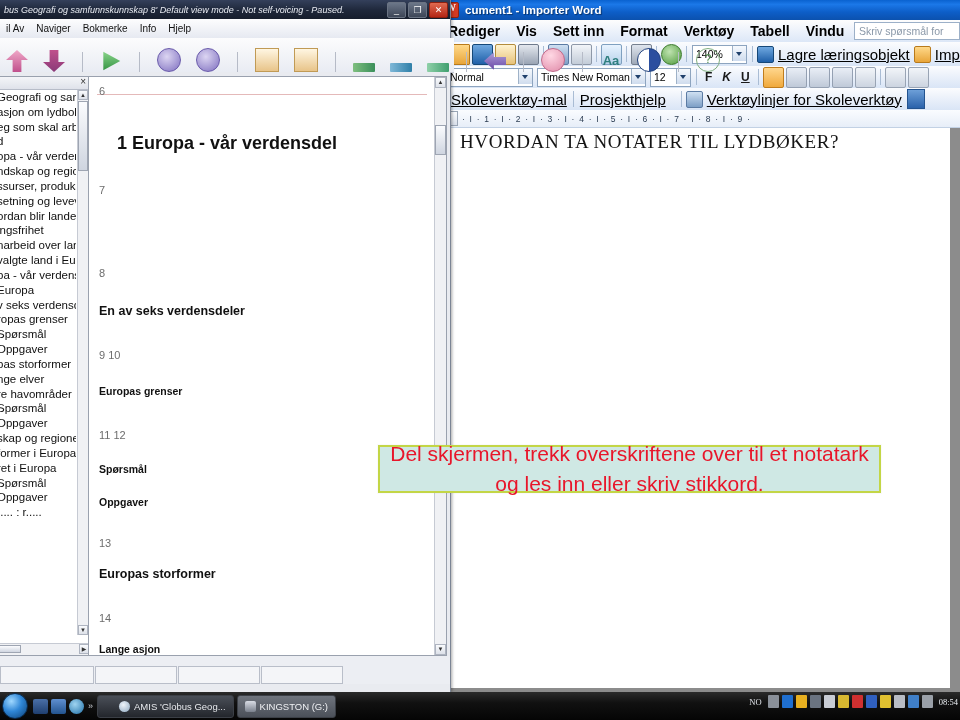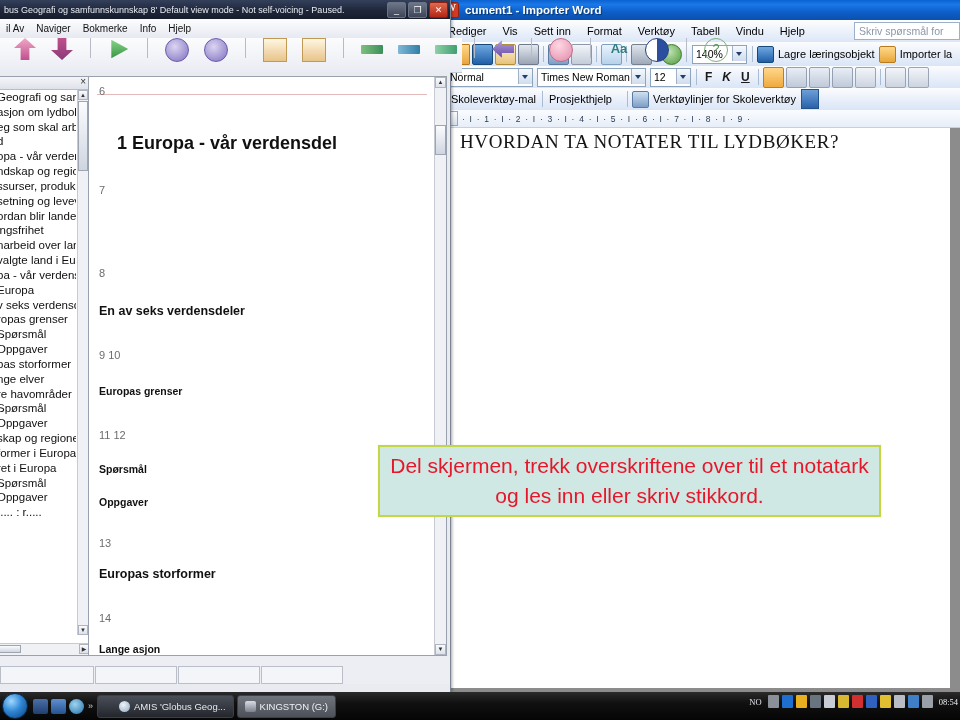--- a/index.html
+++ b/index.html
@@ -20,21 +20,21 @@
     width:14px;height:14px;margin-left:3px;background:#d33a22;border:1px solid #8d2313;
     border-radius:2px;flex:0 0 auto;position:relative;
   }
   #word-titlebar .wicon:after{content:"W";position:absolute;left:2px;top:-1px;color:#fff;font-size:10px;font-weight:bold;font-family:"Liberation Serif",serif;}
   #word-title{color:#fff;font-size:11.5px;font-weight:bold;margin-left:6px;white-space:nowrap;text-shadow:1px 1px 1px rgba(0,0,0,.45);}
   #word-menubar{
     position:absolute;left:0;top:20px;width:520px;height:22px;
     background:linear-gradient(180deg,#fdfdfd 0%,#eef3fb 45%,#dce7f7 100%);
     display:flex;align-items:center;border-bottom:1px solid #b8c9e0;
   }
-  #word-menubar .mi{font-size:11px;color:#000;padding:2px 8px;white-space:nowrap;}
+  #word-menubar .mi{font-size:14px;color:#000;padding:2px 8px;white-space:nowrap;font-weight:bold;}
   #ask-box{
     position:absolute;right:0px;top:2px;width:100px;height:16px;background:#fff;
     border:1px solid #9cb0c8;font-size:10.5px;color:#8a98a8;padding-left:4px;line-height:16px;
     white-space:nowrap;overflow:hidden;
   }
   #word-toolbar1{
     position:absolute;left:0;top:42px;width:520px;height:24px;
     background:linear-gradient(180deg,#fbfcfe 0%,#eaf0fa 50%,#d9e5f6 100%);
     display:flex;align-items:center;border-bottom:1px solid #c4d3e6;
   }
@@ -55,21 +55,21 @@
     display:flex;align-items:center;padding-left:3px;margin:0 2px;flex:0 0 auto;position:relative;
   }
   .combo .arrow{
     width:13px;height:15px;background:linear-gradient(180deg,#f6f9fd,#cfdcee);
     border-left:1px solid #9fb2c8;position:absolute;right:0;top:0;
   }
   .combo .arrow:after{
     content:"";position:absolute;left:3px;top:6px;border-left:3px solid transparent;
     border-right:3px solid transparent;border-top:4px solid #20406b;
   }
-  .tbtext{font-size:11px;color:#000;white-space:nowrap;padding:0 3px;}
+  .tbtext{font-size:15px;color:#000;white-space:nowrap;padding:0 3px;text-decoration:underline;}
   .fmtbtn{font-size:12px;font-weight:bold;padding:0 5px;color:#1a1a1a;}
   #ruler{
     position:absolute;left:0;top:110px;width:520px;height:17px;
     background:linear-gradient(180deg,#fafcff,#e7eef8);border-bottom:1px solid #c2d1e4;
     display:flex;align-items:center;overflow:hidden;
   }
   #ruler .rtick{font-size:8.5px;color:#2b3c52;}
   #word-doc{
     position:absolute;left:0;top:128px;width:520px;height:592px;background:#8c8c8c;
   }
@@ -84,36 +84,36 @@
   
   #amis-window{
     position:absolute;left:0;top:0;width:450px;height:692px;background:#eef0f4;
     border-right:1px solid #7b8494;box-shadow:1px 0 3px rgba(0,0,0,.35);
   }
   #amis-titlebar{
     position:absolute;left:0;top:0;width:450px;height:19px;
     background:linear-gradient(180deg,#34405b 0%,#1e273a 55%,#161d2c 100%);
     display:flex;align-items:center;
   }
-  #amis-title{color:#e8ebf2;font-size:9px;margin-left:4px;white-space:nowrap;overflow:hidden;}
+  #amis-title{color:#e8ebf2;font-size:9px;margin-left:4px;white-space:nowrap;overflow:hidden;font-style:italic;}
   #amis-winbtns{position:absolute;right:2px;top:2px;display:flex;gap:2px;}
   .wbtn{width:17px;height:14px;border:1px solid #6a7383;border-radius:2px;
         background:linear-gradient(180deg,#6c7789,#3d4657);position:relative;}
   .wbtn.close{background:linear-gradient(180deg,#e06a50,#b42616);border-color:#8e2010;}
   .wbtn .g{position:absolute;left:50%;top:50%;transform:translate(-50%,-50%);color:#fff;font-size:9px;line-height:9px;}
   #amis-menubar{
     position:absolute;left:0;top:19px;width:450px;height:19px;
     background:linear-gradient(180deg,#fdfdfe,#e6e9f1);display:flex;align-items:center;
     border-bottom:1px solid #c8ccd6;
   }
   #amis-menubar .mi{font-size:10px;color:#111;padding:1px 6px;white-space:nowrap;}
   #amis-toolbar{
     position:absolute;left:0;top:38px;width:450px;height:34px;
     background:linear-gradient(180deg,#fcfcfd,#e9ecf3);border-bottom:1px solid #c3c7d1;
-    display:flex;align-items:flex-start;padding-left:12px;gap:11px;
+    display:flex;align-items:flex-end;padding-left:4px;gap:11px;
   }
   .aicon{width:22px;height:22px;margin:0 2px;position:relative;flex:0 0 auto;}
   .asep{width:1px;height:20px;background:#b6bbc7;margin:0 4px;flex:0 0 auto;}
   #amis-body{position:absolute;left:0;top:72px;width:450px;height:620px;background:#e9ebf0;}
   
   #toc-pane{
     position:absolute;left:-5px;top:4px;width:93px;height:578px;background:#fff;
     border:1px solid #9aa1ae;overflow:hidden;
   }
   #toc-header{
@@ -178,21 +178,21 @@
     position:absolute;left:0;top:48px;width:11px;height:30px;
     background:linear-gradient(180deg,#fbfcfe,#cfd5e0);border:1px solid #9ea5b2;box-sizing:border-box;
   }
   #amis-statusbar{
     position:absolute;left:0;top:584px;width:450px;height:28px;background:#eceef3;
     display:flex;align-items:flex-end;
   }
   .status-cell{height:16px;border:1px solid #b9bec9;background:#f4f5f8;margin-right:1px;}
   
   #callout{
-    position:absolute;left:378px;top:445px;width:503px;height:72px;
+    position:absolute;left:378px;top:445px;width:503px;height:48px;
     background:#cfe8e4;border:2px solid #c3d646;box-sizing:border-box;
     display:flex;align-items:center;justify-content:center;
     z-index:50;box-shadow:0 0 0 1px rgba(0,0,0,.02);
   }
   #callout-text{
     color:#e8162a;font-size:21px;line-height:1.45;text-align:center;
     padding:0 8px;font-weight:400;
   }
   
   #taskbar{

